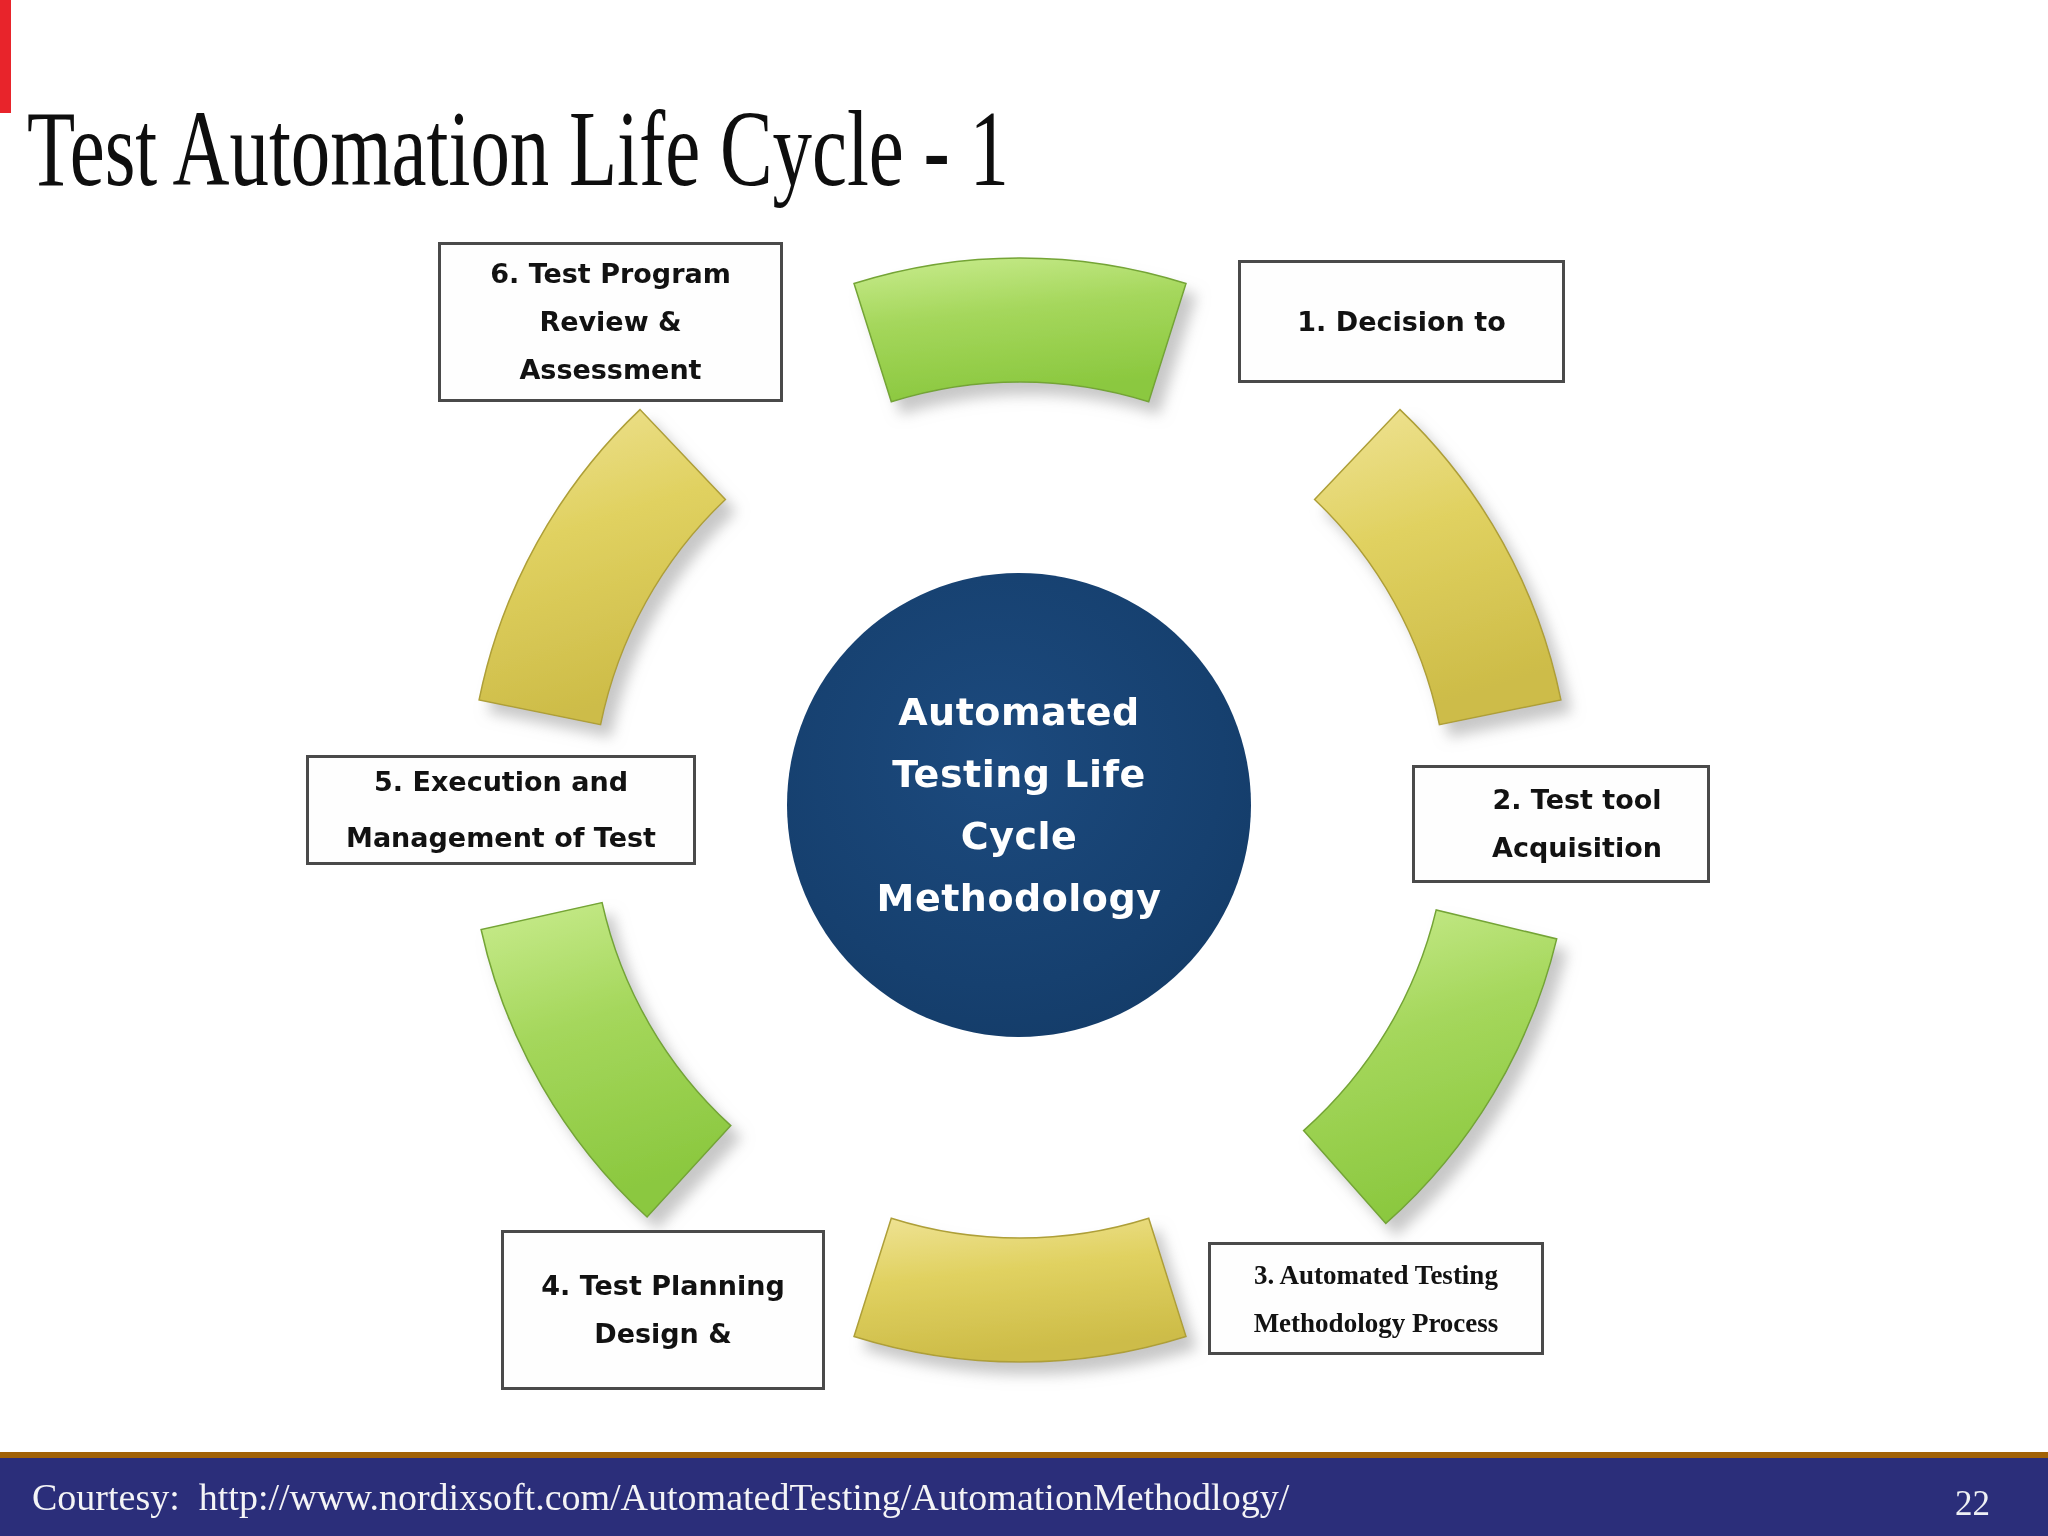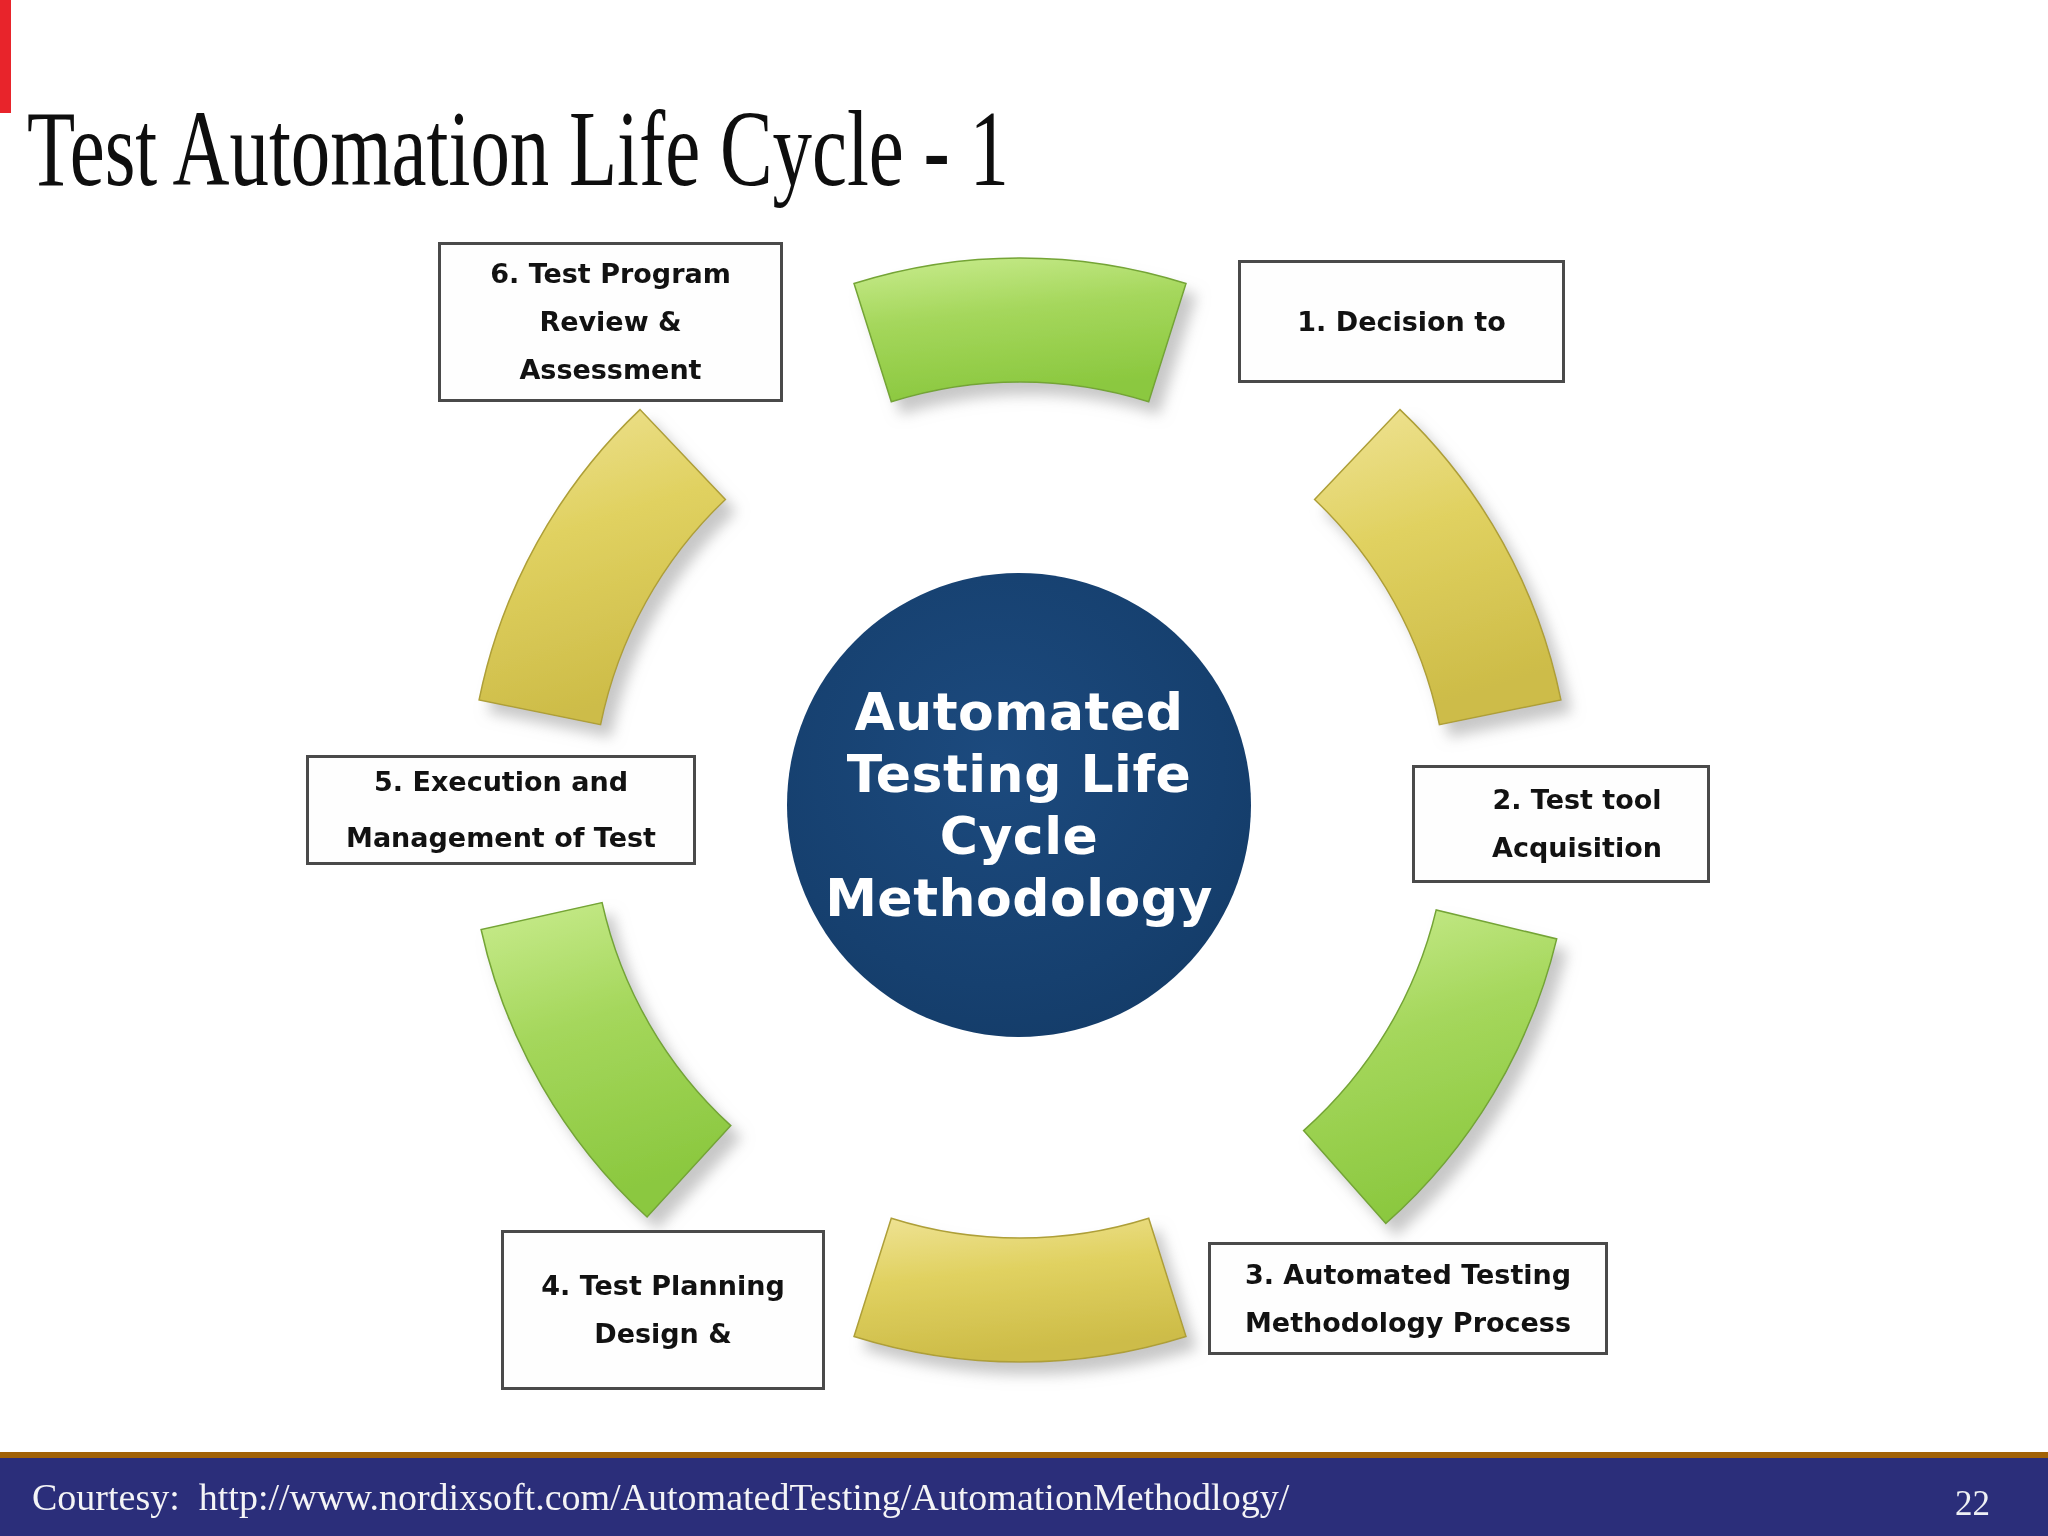--- a/index.html
+++ b/index.html
@@ -17,31 +17,31 @@
     transform:scaleX(.73);transform-origin:left top;
   }
   .arcs{position:absolute;left:0;top:0;z-index:1;}
   .center-circle{
     position:absolute;left:787px;top:573px;width:464px;height:464px;z-index:2;
     border-radius:50%;
     display:flex;align-items:center;justify-content:center;text-align:center;
   }
   .center-circle-text{
     font-family:"DejaVu Sans",sans-serif;font-weight:bold;color:#ffffff;
-    font-size:52px;line-height:62px;letter-spacing:.5px;
+    font-size:38px;line-height:62px;letter-spacing:.5px;
   }
   .stage-box{
     position:absolute;z-index:3;background:#fefefe;border:3px solid #4a4a4a;
     display:flex;flex-direction:column;justify-content:center;box-sizing:border-box;
     text-align:center;font-family:"DejaVu Sans",sans-serif;font-weight:bold;
     font-size:27px;line-height:48px;color:#121212;
   }
   .box-1{left:1238px;top:260px;width:327px;height:123px;}
   .box-2{left:1412px;top:765px;width:298px;height:118px;padding-left:32px;}
-  .box-3{left:1208px;top:1242px;width:400px;height:113px;}
+  .box-3{left:1208px;top:1242px;width:336px;height:113px;font-family:Liberation Serif, serif;}
   .box-4{left:501px;top:1230px;width:324px;height:160px;}
   .box-5{left:306px;top:755px;width:390px;height:110px;justify-content:space-between;}
   .box-6{left:438px;top:242px;width:345px;height:160px;}
   .footer-bar{
     position:absolute;left:0;bottom:0;width:2048px;height:84px;z-index:4;
     border-top:6px solid #a16207;box-sizing:border-box;
   }
   .footer-text{
     position:absolute;left:32px;top:50%;transform:translateY(-50%);
     font-family:"Liberation Serif",serif;font-size:38px;color:#f4f4f6;

